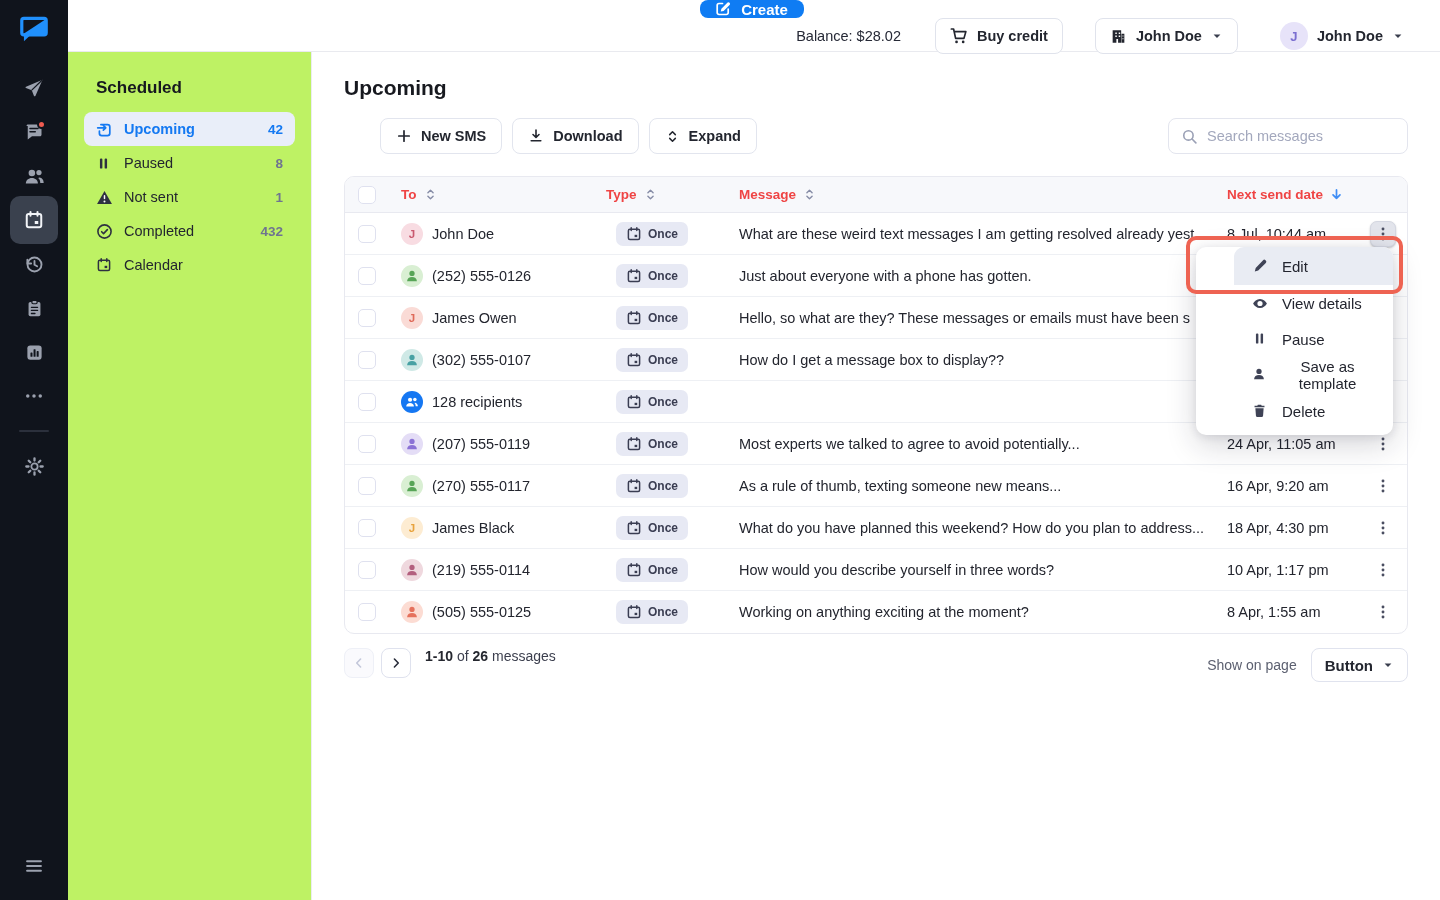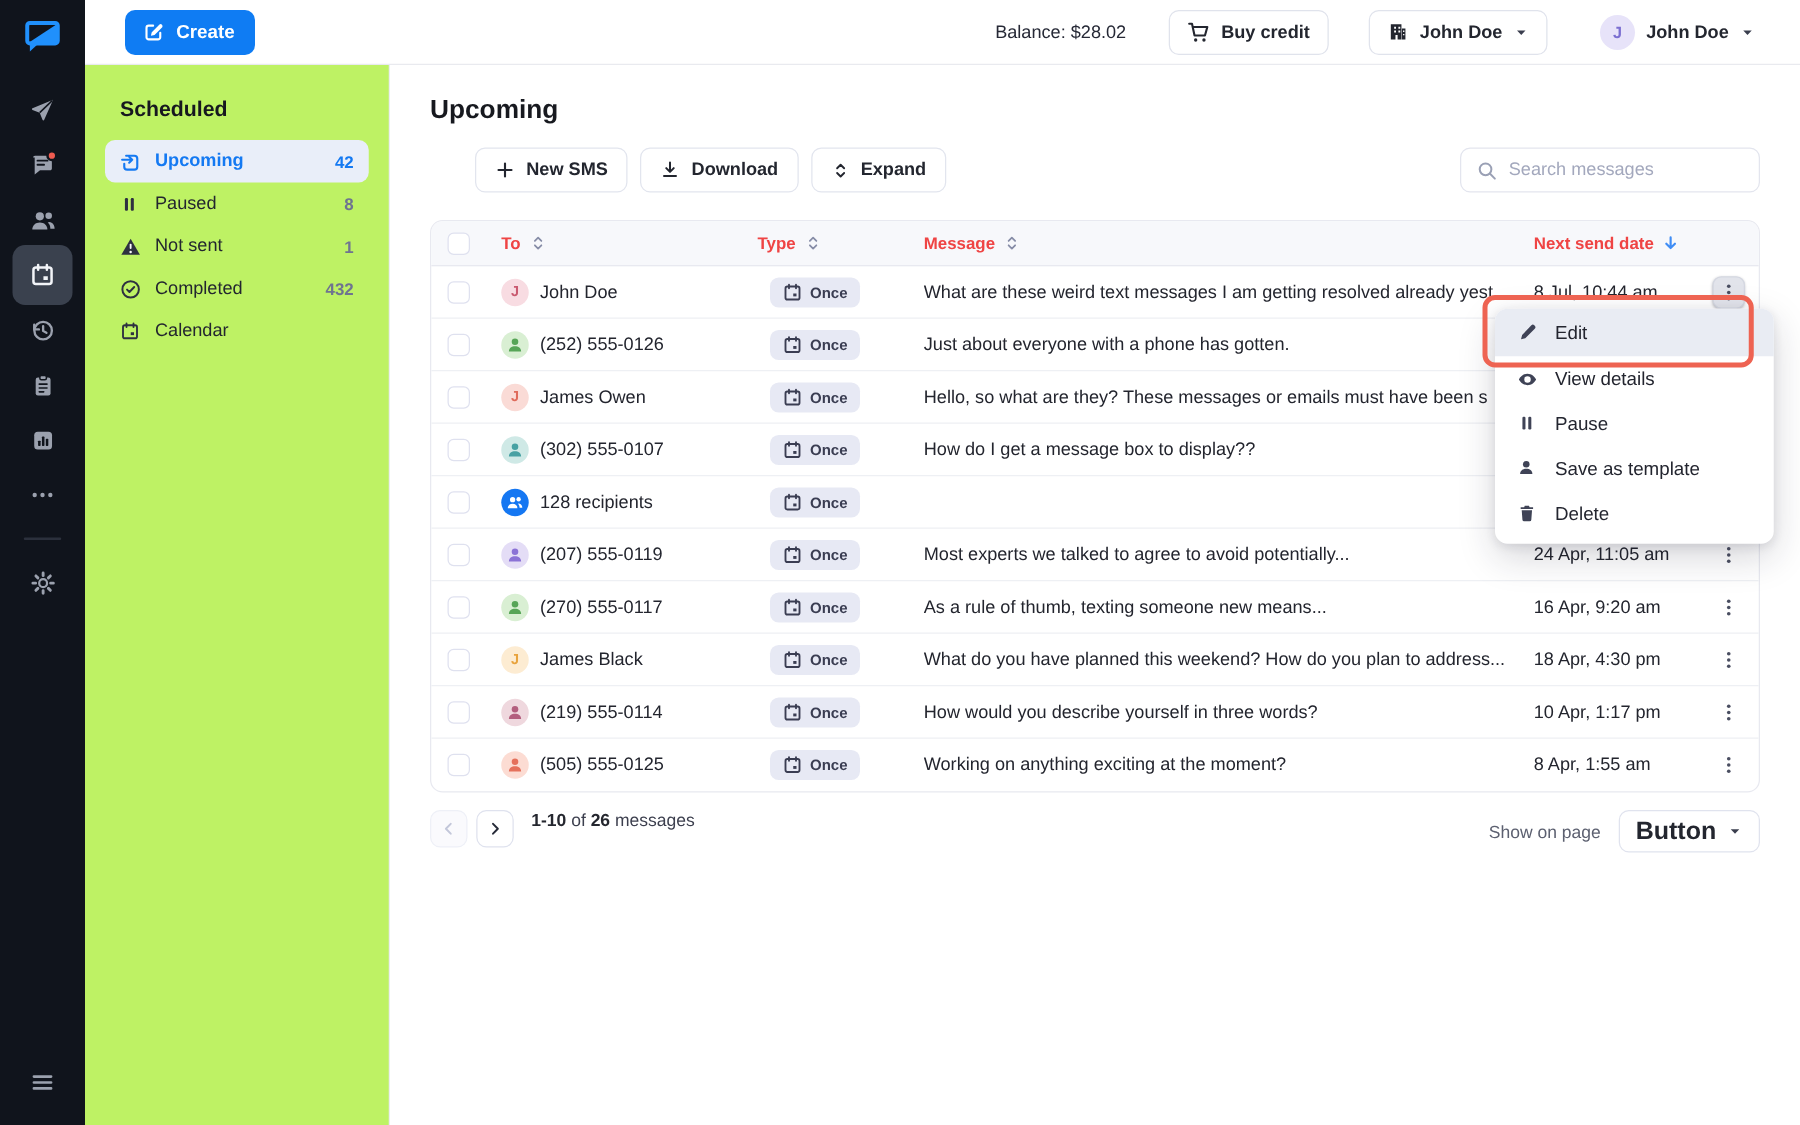--- a/index.html
+++ b/index.html
@@ -11,21 +11,21 @@
   .rail { position:fixed; left:0; top:0; bottom:0; width:68px; background:#10141c; display:flex; flex-direction:column; align-items:center; z-index:30; }
   .rail-logo { margin:10px 0 16px; width:48px; height:40px; display:flex; align-items:center; justify-content:center; }
   .rail-btn { position:relative; width:48px; height:44px; display:flex; align-items:center; justify-content:center; color:#9ba1ae; border-radius:10px; }
   .rail-btn.active { background:#3a414e; height:48px; color:#f2f4f8; margin:-2px 0; }
   .unread-dot { position:absolute; top:10px; right:12px; width:9px; height:9px; border-radius:50%; background:#ef5b50; border:2px solid #10141c; }
   .rail-divider { width:30px; height:2px; background:#2b303c; border-radius:2px; margin:12px 0; }
   .rail-spacer { flex:1; }
   .rail-bottom { margin-bottom:12px; }
 
   
-  .topbar { position:fixed; left:68px; right:0; top:0; height:52px; background:#fff; border-bottom:1px solid #e9eaef; display:flex; align-items:center; padding:0 36px 0 32px; z-index:20; }
+  .topbar { position:fixed; left:68px; right:0; top:0; height:52px; background:#fff; border-bottom:1px solid #e9eaef; display:flex; align-items:center; padding:0 36px 0 32px; z-index:20;flex-direction:column; }
   .create-btn { height:36px; padding:0 16px 0 14px; background:#0f7cf3; color:#fff; border-radius:8px; display:flex; gap:9px; align-items:center; font-weight:700; font-size:15px; }
   .topbar-right { margin-left:auto; display:flex; align-items:center; gap:32px; }
   .balance { font-size:14.5px; color:#262936; font-weight:500; margin-right:2px; }
   .btn-outline { height:36px; border:1px solid #e0e3ec; border-radius:8px; background:#fff; display:flex; align-items:center; gap:9px; padding:0 14px; font-weight:700; font-size:14.5px; color:#23262f; }
   .btn-outline .caret { color:#3a3e4e; }
   .user-chip { display:flex; align-items:center; gap:9px; margin-left:10px; }
   .avatar-sm { width:28px; height:28px; border-radius:50%; background:#e7e3f9; color:#7b6fd1; font-weight:700; font-size:13px; display:flex; align-items:center; justify-content:center; }
   .user-name { font-size:14.5px; font-weight:700; color:#23262f; }
 
   
@@ -68,24 +68,24 @@
 
   
   .pager { display:flex; align-items:flex-start; margin-top:14px; }
   .pg-btn { width:30px; height:30px; border-radius:8px; border:1px solid #dfe2ee; background:#fff; display:flex; align-items:center; justify-content:center; color:#262a38; }
   .pg-btn.disabled { background:#fafafd; color:#c3c7da; border-color:#eef0f7; }
   .pg-btn + .pg-btn { margin-left:7px; }
   .pg-text { margin-left:14px; font-size:14px; color:#3c3f4e; }
   .pg-text b { font-weight:700; color:#25272f; }
   .show-wrap { margin-left:auto; display:flex; align-items:center; gap:14px; }
   .show-label { font-size:14px; color:#5c6070; }
-  .pagesize-btn { height:34px; border:1px solid #e0e3ee; border-radius:8px; padding:0 13px; display:flex; align-items:center; gap:9px; font-weight:700; font-size:20px; color:#23262f; background:#fff; }
+  .pagesize-btn { height:34px; border:1px solid #e0e3ee; border-radius:8px; padding:0 13px; display:flex; align-items:center; gap:9px; font-weight:700; font-size:15px; color:#23262f; background:#fff; }
 
   
-  .ctx-menu { position:fixed; left:1196px; top:247px; width:223px; background:#fff; border-radius:10px; box-shadow:0 10px 30px rgba(25,28,48,.18), 0 2px 8px rgba(25,28,48,.10); padding-bottom:6px; z-index:40; }
+  .ctx-menu { position:fixed; left:1196px; top:247px; width:197px; background:#fff; border-radius:10px; box-shadow:0 10px 30px rgba(25,28,48,.18), 0 2px 8px rgba(25,28,48,.10); padding-bottom:6px; z-index:40;padding-left:38px; }
   .menu-item { height:36px; display:flex; align-items:center; gap:14px; padding:0 18px; font-size:15px; color:#23252f; font-weight:500; width:100%; }
   .menu-item.highlighted { background:#e9ecf3; border-radius:10px 10px 0 0; height:38px; }
   .menu-item .m-icon { width:16px; height:16px; color:#3f4356; display:flex; }
   .annotation { position:fixed; left:1186px; top:236px; width:217px; height:58px; border:4px solid #ee6352; border-radius:10px; z-index:50; pointer-events:none; }
 </style>
 </head>
 <body>
 
 <aside class="rail">
   <div class="rail-logo">

